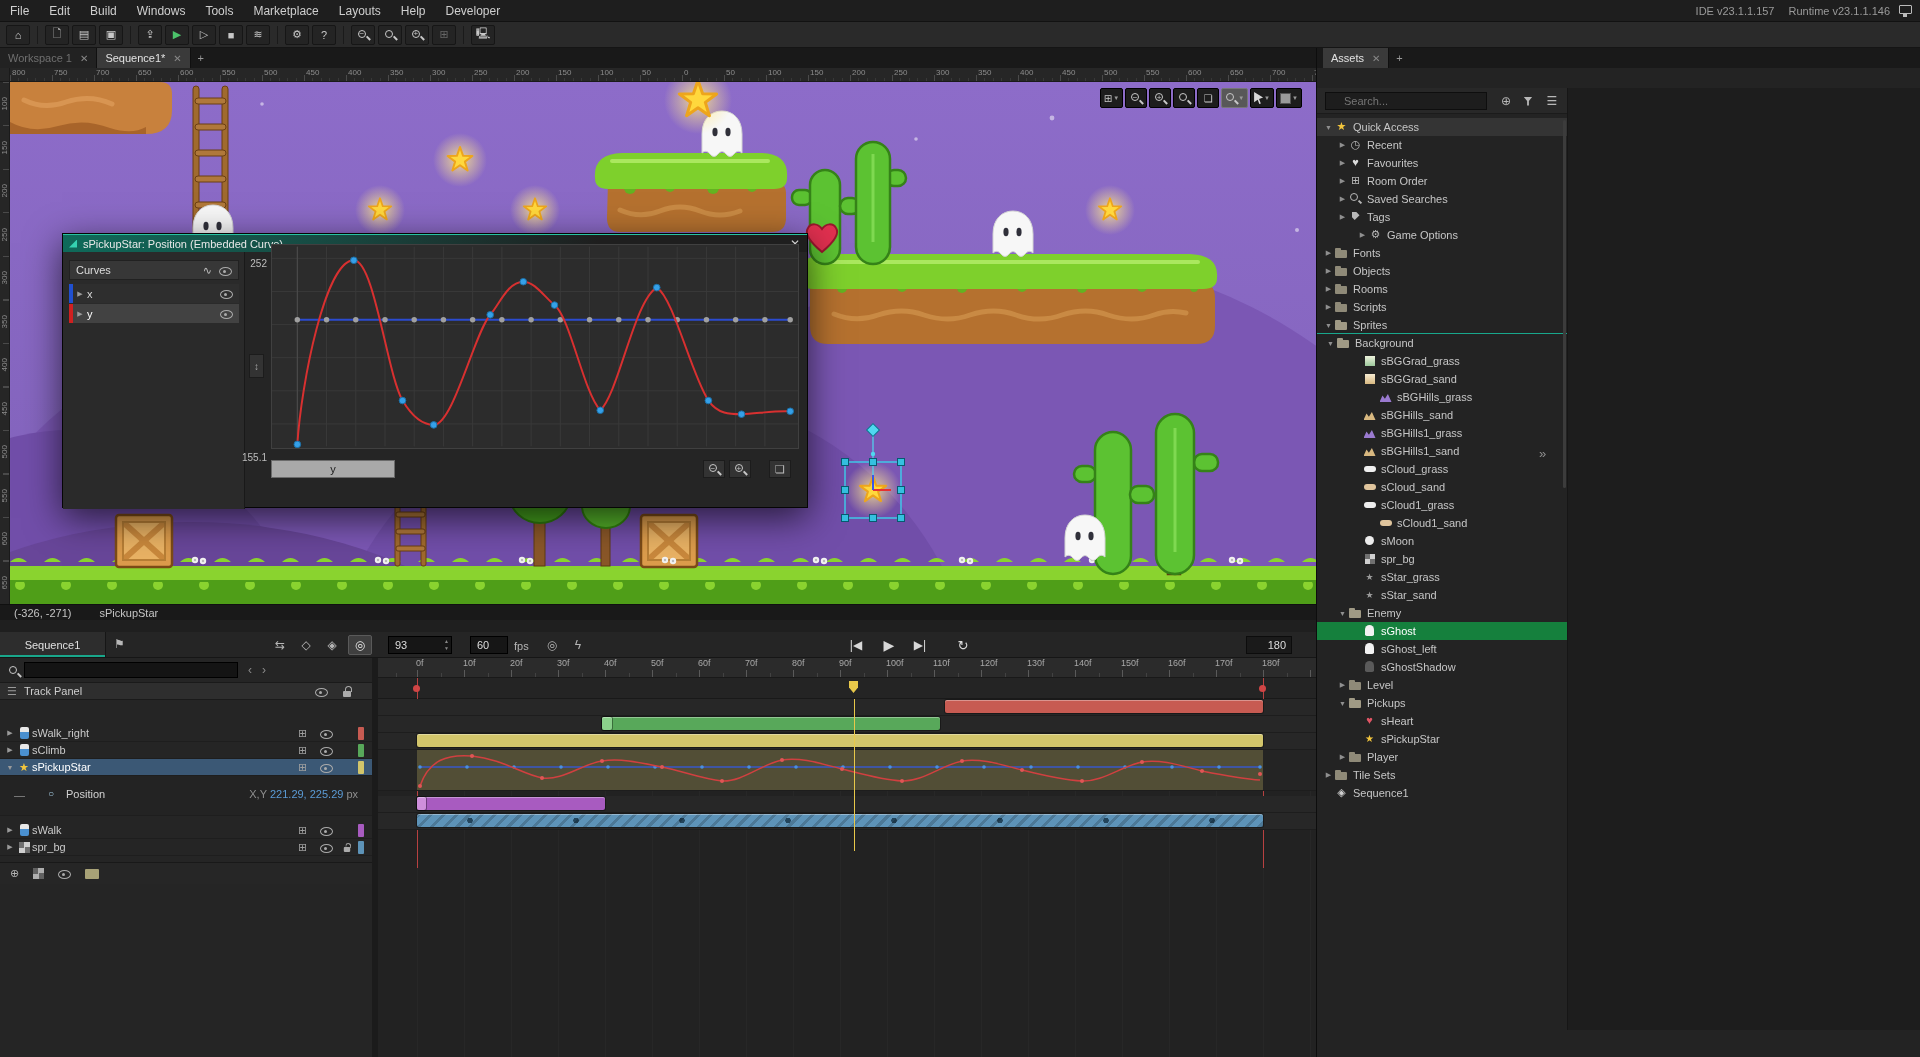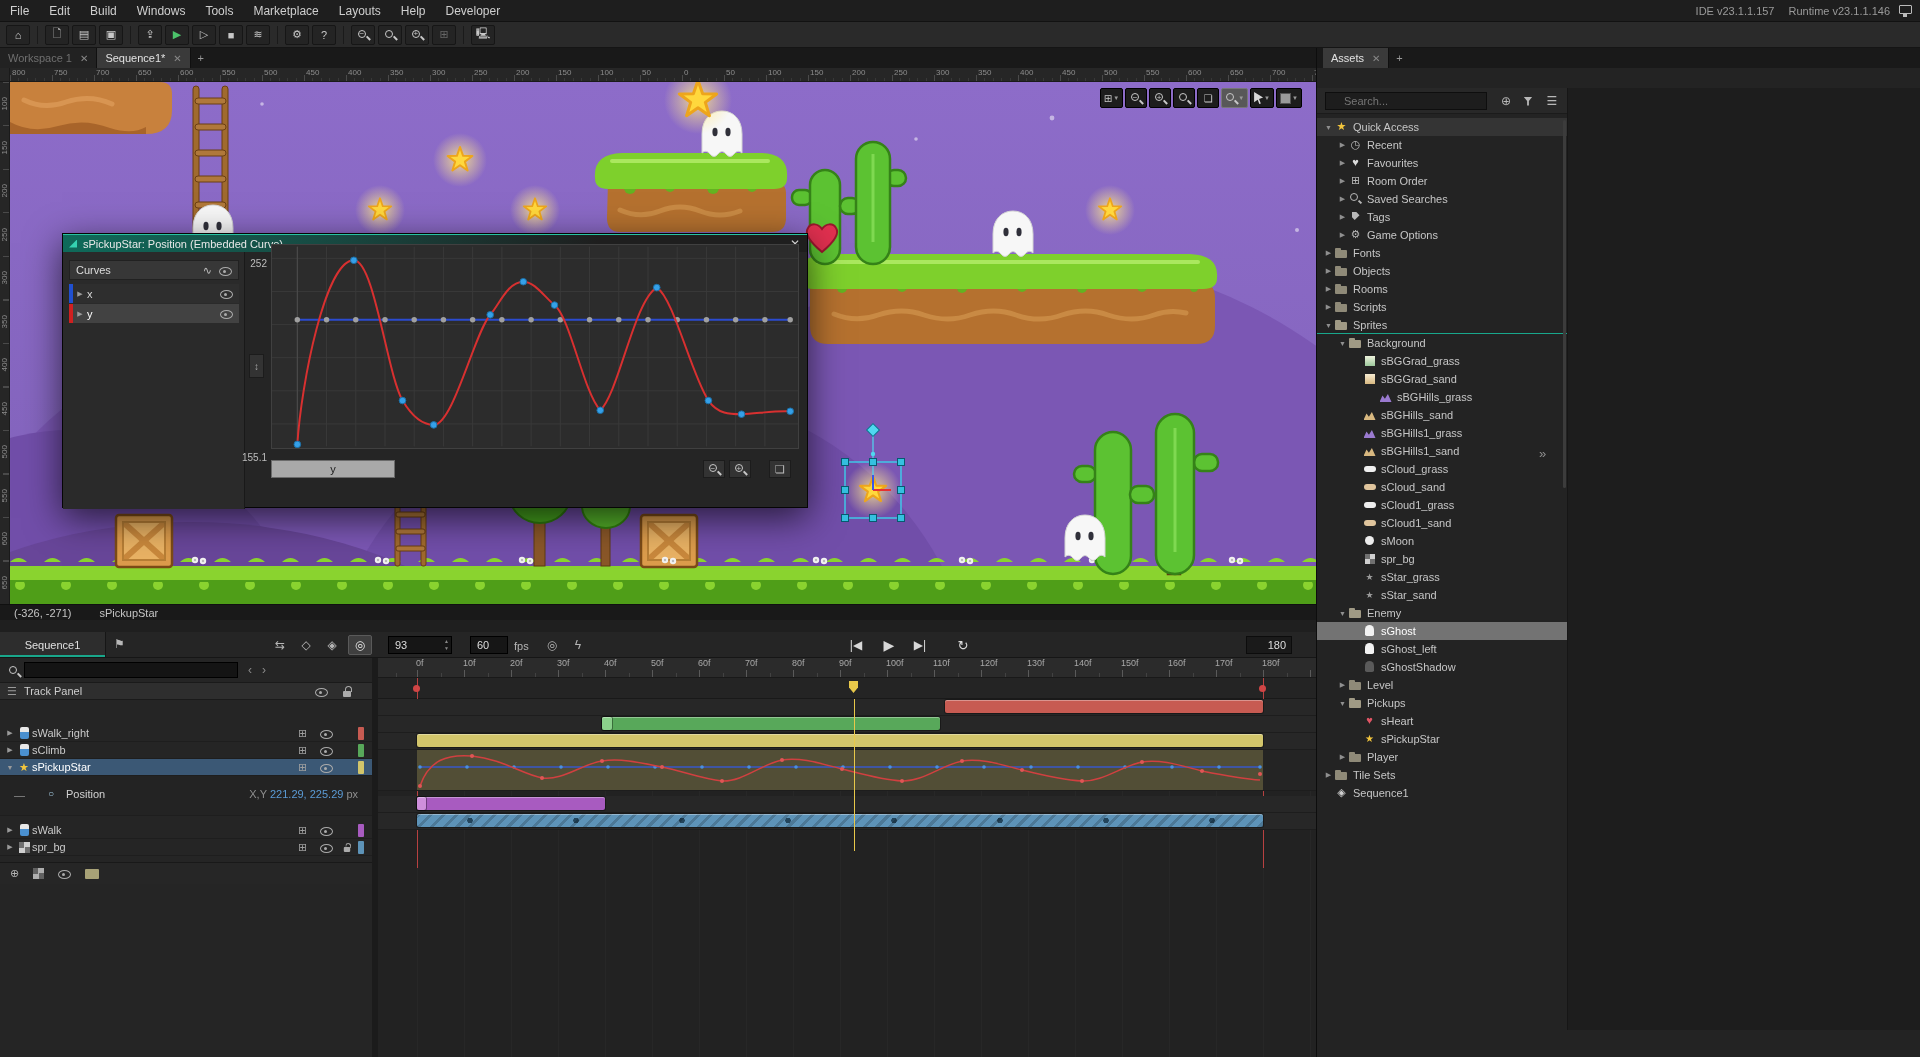--- a/index.html
+++ b/index.html
@@ -149,21 +149,21 @@
   .ab-title span{margin-left:8px}
   .ab-search{position:absolute;left:0;top:40px;width:604px;height:26px;background:#282828;border-bottom:1px solid #1b1b1b}
   .ab-search .sinput{position:absolute;left:8px;top:4px;width:162px;height:18px;background:#1d1d1d;border:1px solid #0e0e0e;color:#ccc;font-size:11px;padding:0 4px 0 18px;outline:none}
   .ab-search .magwrap{position:absolute;left:11px;top:7px;transform:scale(.85)}
   .ab-ico{position:absolute;top:5px;width:18px;height:16px;display:flex;align-items:center;justify-content:center;color:#b8b8b8;font-size:12px}
   .funnel{width:9px;height:9px;background:#b8b8b8;clip-path:polygon(0 0,100% 0,60% 50%,60% 100%,40% 100%,40% 50%)}
   .tree{position:absolute;left:0;top:70px;width:604px}
   .trow{display:flex;align-items:center;height:18px;width:250px;font-size:11px;color:#c6c6c6}
   .trow .tw{width:11px;font-size:7px;color:#8f8f8f;text-align:center;flex:none}
   .trow .ic{width:15px;height:14px;margin-right:4px;flex:none;text-align:center;position:relative;font-size:11px;line-height:13px}
-  .trow.selected{background:#737373;color:#fff}
+  .trow.selected{background:#15803d;color:#fff}
   .trow.group{background:#343434}
   .trow.teal-under{box-shadow:inset 0 -1px 0 #18a78c}
   .ic-star-y::before{content:"★";color:#f2c53d}
   .ic-clock::before{content:"◷";color:#b8b8b8}
   .ic-heart-w::before{content:"♥";color:#dddddd}
   .ic-grid2::before{content:"⊞";color:#b8b8b8}
   .ic-mag::before{content:"";position:absolute;left:2px;top:1px;width:6px;height:6px;border:1.5px solid #b8b8b8;border-radius:50%}
   .ic-mag::after{content:"";position:absolute;left:10px;top:9px;width:4px;height:2px;background:#b8b8b8;transform:rotate(45deg)}
   .ic-tag::before{content:"";display:block;margin:2px auto;width:8px;height:8px;background:#b8b8b8;clip-path:polygon(0 0,60% 0,100% 40%,40% 100%,0 60%)}
   .ic-gear::before{content:"⚙";color:#b8b8b8}
@@ -866,21 +866,21 @@
         <div class="trow" style="padding-left: 20px;">
           <span class="tw">▶</span>
           <span class="ic ic-mag"></span>
           <span>Saved Searches</span>
         </div>
         <div class="trow" style="padding-left: 20px;">
           <span class="tw">▶</span>
           <span class="ic ic-tag"></span>
           <span>Tags</span>
         </div>
-        <div class="trow" style="padding-left: 20px;">
+        <div class="trow" style=" margin-left: 40px;">
           <span class="tw">▶</span>
           <span class="ic ic-gear"></span>
           <span>Game Options</span>
         </div>
         <div class="trow" style="padding-left: 6px;">
           <span class="tw">▶</span>
           <span class="ic ic-folder"></span>
           <span>Fonts</span>
         </div>
         <div class="trow" style="padding-left: 6px;">
@@ -896,21 +896,21 @@
         <div class="trow" style="padding-left: 6px;">
           <span class="tw">▶</span>
           <span class="ic ic-folder"></span>
           <span>Scripts</span>
         </div>
         <div class="trow teal-under" style="padding-left: 6px;">
           <span class="tw">▼</span>
           <span class="ic ic-folder-open"></span>
           <span>Sprites</span>
         </div>
-        <div class="trow" style="padding-left: 20px;">
+        <div class="trow" style="padding-left: 8px;">
           <span class="tw">▼</span>
           <span class="ic ic-folder-open"></span>
           <span>Background</span>
         </div>
         <div class="trow" style="padding-left: 34px;">
           <span class="tw"></span>
           <span class="ic th-grad-a"></span>
           <span>sBGGrad_grass</span>
         </div>
         <div class="trow" style="padding-left: 34px;">
@@ -946,21 +946,21 @@
         <div class="trow" style="padding-left: 34px;">
           <span class="tw"></span>
           <span class="ic th-cloud-s"></span>
           <span>sCloud_sand</span>
         </div>
         <div class="trow" style="padding-left: 34px;">
           <span class="tw"></span>
           <span class="ic th-cloud-w"></span>
           <span>sCloud1_grass</span>
         </div>
-        <div class="trow" style="padding-left: 34px;">
+        <div class="trow" style="padding-left: 50px;">
           <span class="tw"></span>
           <span class="ic th-cloud-s"></span>
           <span>sCloud1_sand</span>
         </div>
         <div class="trow" style="padding-left: 34px;">
           <span class="tw"></span>
           <span class="ic th-moon"></span>
           <span>sMoon</span>
         </div>
         <div class="trow" style="padding-left: 34px;">

